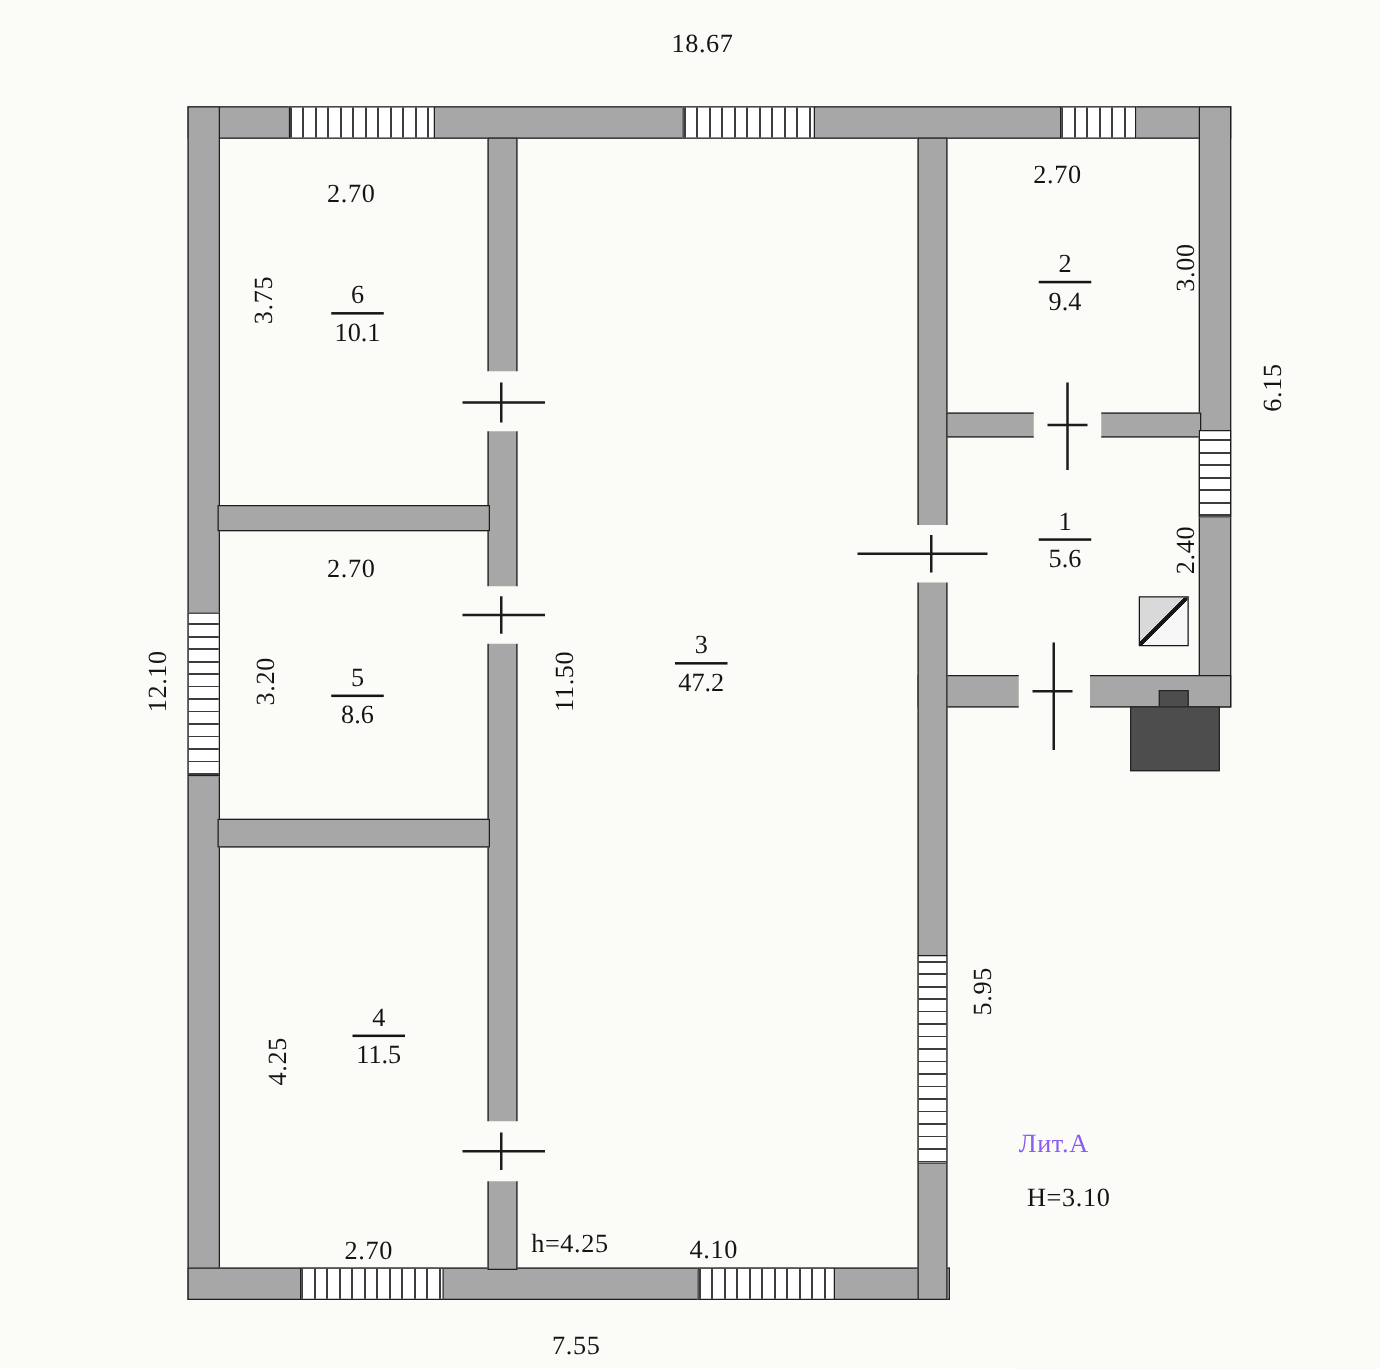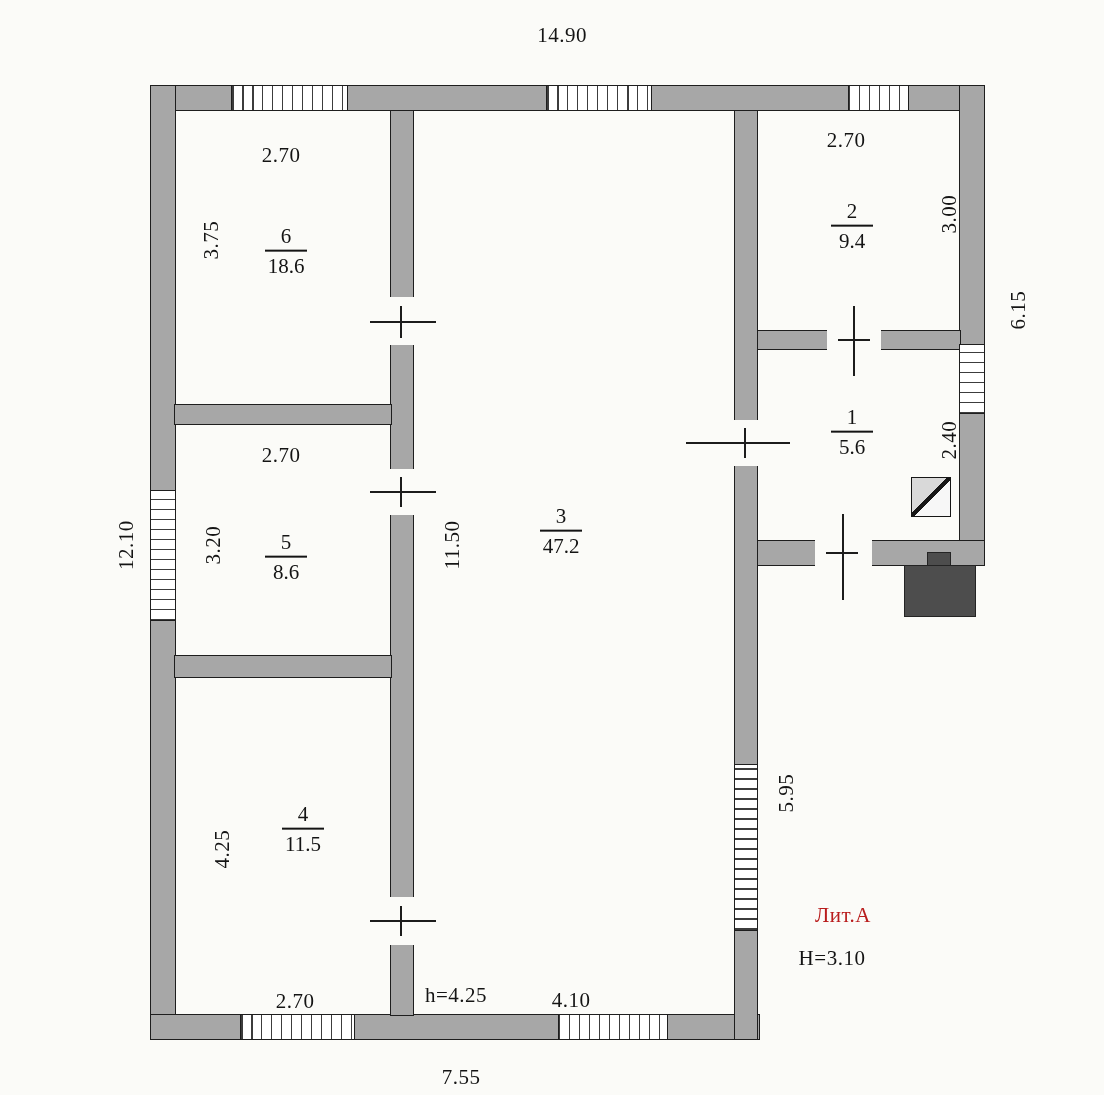--- a/index.html
+++ b/index.html
@@ -13,21 +13,21 @@
   .window.v { background-image:repeating-linear-gradient(0deg,#3c3c3c 0,#3c3c3c 1.5px,transparent 1.5px,transparent 10px); }
   .gap { position:absolute; background:#fbfbf8; }
   .line-h { position:absolute; height:2px; background:#1c1c1c; }
   .line-v { position:absolute; width:2px; background:#1c1c1c; }
 
   .room-label { position:absolute; transform:translate(-50%,-50%); display:flex; flex-direction:column; align-items:center; font-size:21px; color:#141414; line-height:1.1; }
   .room-label .bar { width:42px; height:1.5px; background:#141414; margin:2px 0 3px; }
 
   .dim { position:absolute; transform:translate(-50%,-50%); font-size:21px; color:#141414; white-space:nowrap; letter-spacing:0.5px; }
   .dim.v { transform:translate(-50%,-50%) rotate(-90deg); }
-  .litera { color:#b91c1c; }
+  .litera { color:#8b5cf6; }
 
   .stove { position:absolute; border:1.5px solid #161616;
            background:linear-gradient(135deg,#d9d9d9 46%,#161616 46%,#161616 53%,#f7f7f7 53%); }
   .block-dark { position:absolute; background:#4d4d4d; border:1px solid #242424; }
 </style>
 </head>
 <body>
 
 <div class="canvas">
 
@@ -76,21 +76,21 @@
   <div class="line-v" style="left:842px; top:514px; height:86px;"></div>
   <div class="line-h" style="left:826px; top:552px; width:32px;"></div>
 
   <div class="stove" style="left:911px; top:477px; width:40px; height:40px;"></div>
   <div class="block-dark" style="left:927px; top:552px; width:24px; height:16px;"></div>
   <div class="block-dark" style="left:904px; top:565px; width:72px; height:52px;"></div>
 
   <div class="room-label" style="left:286px; top:251px;">
     <span>6</span>
     <span class="bar"></span>
-    <span>18.6</span>
+    <span>10.1</span>
   </div>
   <div class="room-label" style="left:286px; top:557px;">
     <span>5</span>
     <span class="bar"></span>
     <span>8.6</span>
   </div>
   <div class="room-label" style="left:303px; top:829px;">
     <span>4</span>
     <span class="bar"></span>
     <span>11.5</span>
@@ -104,34 +104,34 @@
     <span>2</span>
     <span class="bar"></span>
     <span>9.4</span>
   </div>
   <div class="room-label" style="left:852px; top:432px;">
     <span>1</span>
     <span class="bar"></span>
     <span>5.6</span>
   </div>
 
-  <span class="dim" style="left:562px; top:35px;">14.90</span>
+  <span class="dim" style="left:562px; top:35px;">18.67</span>
   <span class="dim" style="left:281px; top:155px;">2.70</span>
   <span class="dim v" style="left:211px; top:240px;">3.75</span>
   <span class="dim" style="left:846px; top:140px;">2.70</span>
   <span class="dim v" style="left:949px; top:214px;">3.00</span>
   <span class="dim v" style="left:1018px; top:310px;">6.15</span>
   <span class="dim v" style="left:126px; top:545px;">12.10</span>
   <span class="dim" style="left:281px; top:455px;">2.70</span>
   <span class="dim v" style="left:213px; top:545px;">3.20</span>
   <span class="dim v" style="left:452px; top:545px;">11.50</span>
   <span class="dim v" style="left:949px; top:440px;">2.40</span>
   <span class="dim v" style="left:222px; top:849px;">4.25</span>
   <span class="dim v" style="left:786px; top:793px;">5.95</span>
   <span class="dim" style="left:295px; top:1001px;">2.70</span>
   <span class="dim" style="left:456px; top:995px;">h=4.25</span>
   <span class="dim" style="left:571px; top:1000px;text-align:right;">4.10</span>
   <span class="dim" style="left:461px; top:1077px;">7.55</span>
 
   <span class="dim litera" style="left:843px; top:915px;">Лит.А</span>
-  <span class="dim" style="left:832px; top:958px;">H=3.10</span>
+  <span class="dim" style="left:855px; top:958px;">H=3.10</span>
 
 </div>
 
 </body></html>

